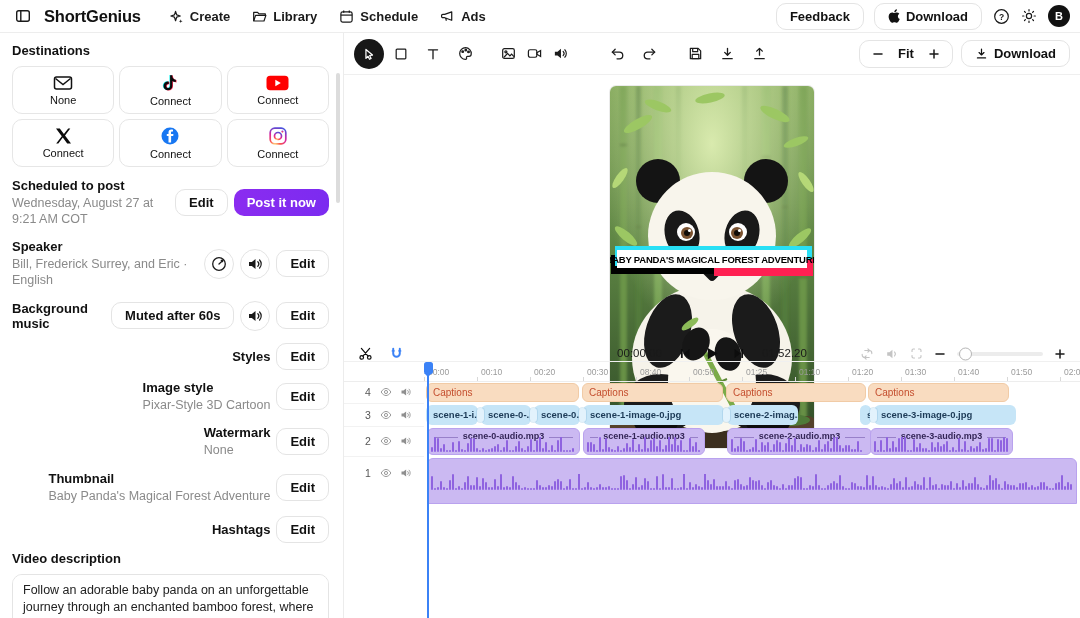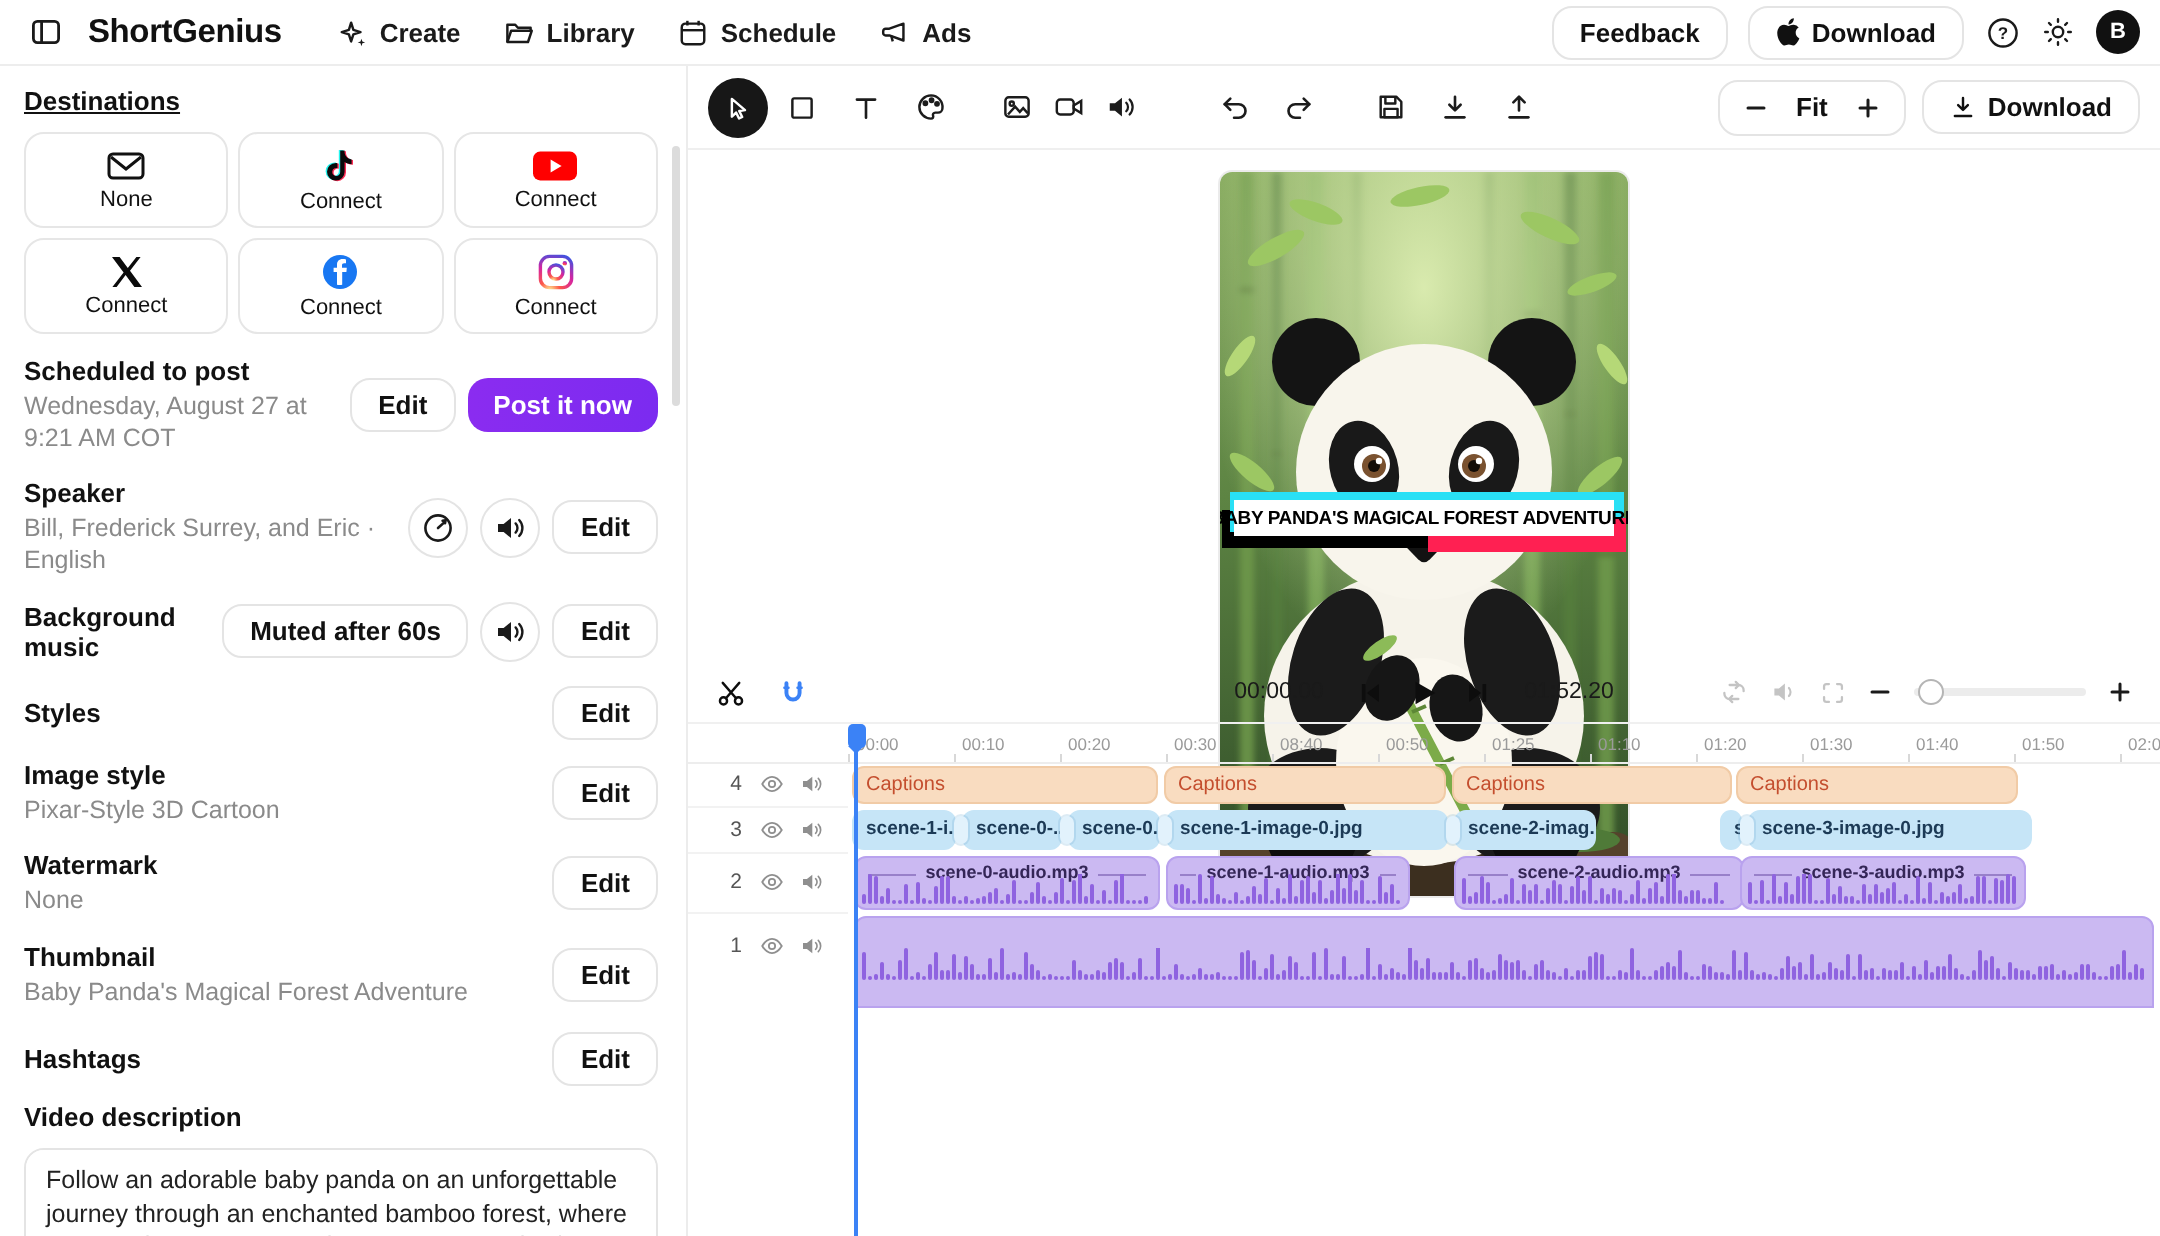--- a/index.html
+++ b/index.html
@@ -24,26 +24,26 @@
     display:flex;align-items:center;justify-content:center;margin-left:4px;cursor:pointer;}
 
   
   .body{flex:1;display:flex;min-height:0;}
   .sidebar{width:344px;flex:0 0 344px;padding:10px 14px 0 12px;border-right:1px solid #ececec;
     position:relative;overflow:hidden;background:#fff;}
   .sb-thumb{position:absolute;right:3px;top:40px;width:4px;height:130px;background:#dcdcdc;border-radius:2px;}
   .main{flex:1;display:flex;flex-direction:column;min-width:0;background:#fff;}
 
   
-  .sb-title{font-size:13px;font-weight:700;margin:0 0 8px 0;text-decoration:underline;}
+  .sb-title{font-size:13px;font-weight:700;margin:0 0 8px 0;}
   .dest-grid{display:grid;grid-template-columns:repeat(3,1fr);gap:5px;margin-bottom:11px;}
   .dest-card{border:1px solid #e6e6e6;border-radius:10px;height:48px;display:flex;flex-direction:column;
     align-items:center;justify-content:center;gap:3px;background:#fff;cursor:pointer;}
   .dest-label{font-size:11px;color:#111;}
-  .sec{display:flex;justify-content:space-between;align-items:center;margin-bottom:12px;}
+  .sec{display:flex;justify-content:flex-end;align-items:center;margin-bottom:12px;}
   .sec .left{min-width:0;padding-right:6px;}
   .sec-title{font-size:13px;font-weight:700;}
   .sec-sub{font-size:12.5px;color:#8a8a8a;margin-top:3px;line-height:1.25;}
   .sec .controls{display:flex;align-items:center;gap:6px;flex:0 0 auto;}
   .btn.primary{border:none;color:#fff;background:linear-gradient(100deg,var(--accent,#8b2cf0),#7b2bf0);}
   .round-btn{width:30px;height:30px;border:1px solid #e4e4e4;border-radius:50%;background:#fff;
     display:flex;align-items:center;justify-content:center;color:#1a1a1a;cursor:pointer;}
   .desc-label{font-size:13px;font-weight:700;margin:14px 0 8px;}
   .desc-box{width:100%;height:68px;border:1px solid #e4e4e4;border-radius:10px;padding:7px 10px;
     font-size:12.5px;line-height:1.32;color:#222;font-family:inherit;resize:none;display:block;background:#fff;}
@@ -66,21 +66,21 @@
     border-radius:6px;overflow:hidden;box-shadow:0 0 0 1px rgba(0,0,0,.08);}
   .preview svg.panda{position:absolute;inset:0;width:100%;height:100%;}
   .banner{position:absolute;left:7px;right:7px;top:164px;height:18px;}
   .cap-cyan{position:absolute;left:-2px;right:-5px;top:-4px;height:20px;background:var(--banner-cyan,#29e0f5);}
   .cap-black{position:absolute;left:-6px;top:5px;width:55%;height:19px;background:#000;}
   .cap-red{position:absolute;right:-6px;top:9px;width:52%;height:17px;background:var(--banner-red,#ff2052);}
   .cap-white{position:absolute;inset:0;background:#fff;display:flex;align-items:center;justify-content:center;
     font-weight:700;font-size:9.5px;letter-spacing:-.2px;color:#000;white-space:nowrap;}
 
   
-  .transport{height:30px;flex:0 0 30px;display:flex;align-items:center;padding:0 14px;position:relative;
+  .transport{height:30px;flex:0 0 30px;display:flex;align-items:flex-end;padding:0 14px;position:relative;
     border-bottom:1px solid #f0f0f0;}
   .t-left{display:flex;align-items:center;gap:16px;}
   .t-center{position:absolute;left:50%;transform:translateX(-50%);display:flex;align-items:center;gap:13px;}
   .t-time{font-size:11.5px;color:#1a1a1a;min-width:52px;text-align:center;}
   .t-btn{display:flex;align-items:center;justify-content:center;color:#0d0d0d;cursor:pointer;}
   .t-right{margin-left:auto;display:flex;align-items:center;gap:11px;color:#c4c4c4;}
   .t-right .dark{color:#1a1a1a;}
   .slider{width:86px;height:4px;background:#ececec;border-radius:2px;position:relative;}
   .knob{position:absolute;left:2px;top:50%;transform:translateY(-50%);width:13px;height:13px;border-radius:50%;
     background:#fff;border:1.5px solid #b5b5b5;}

